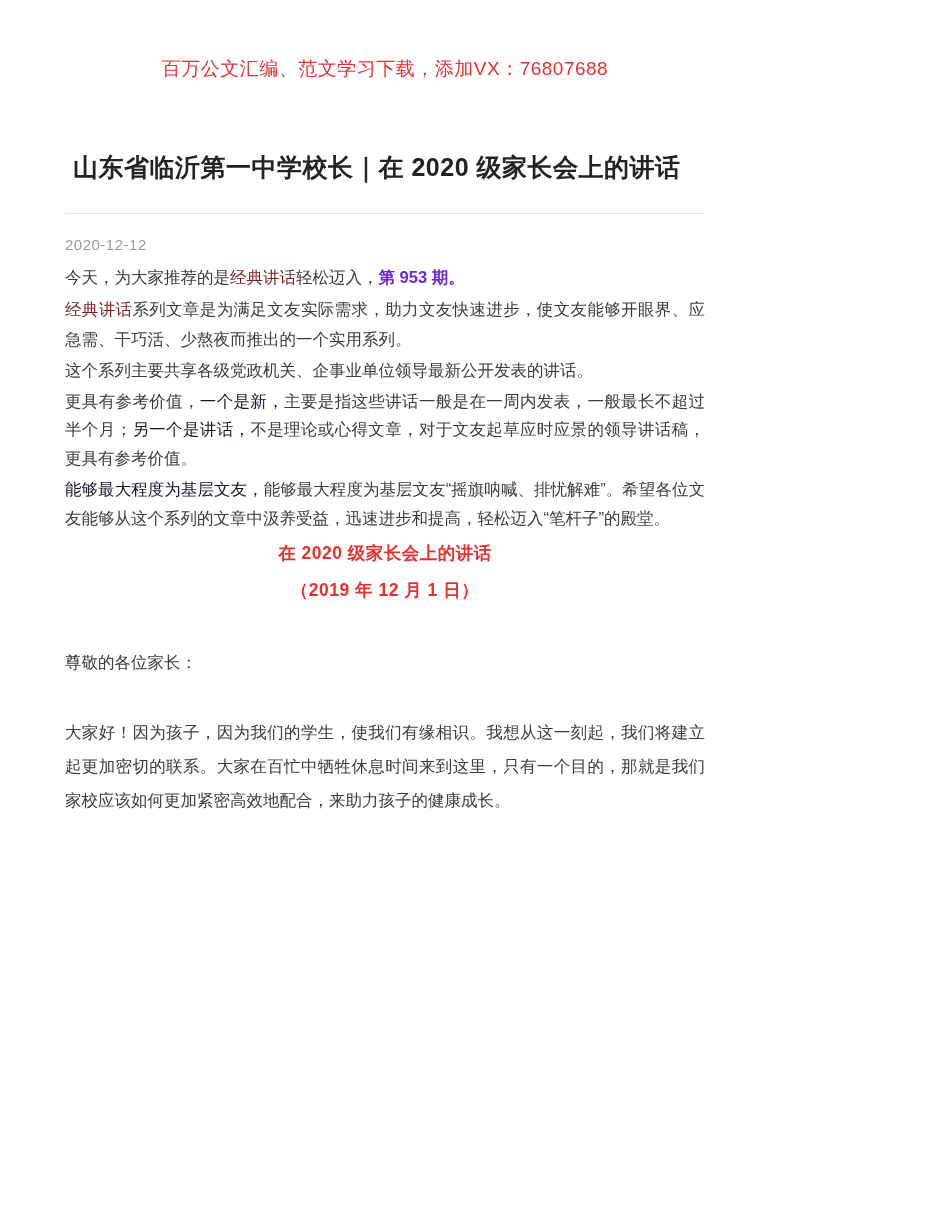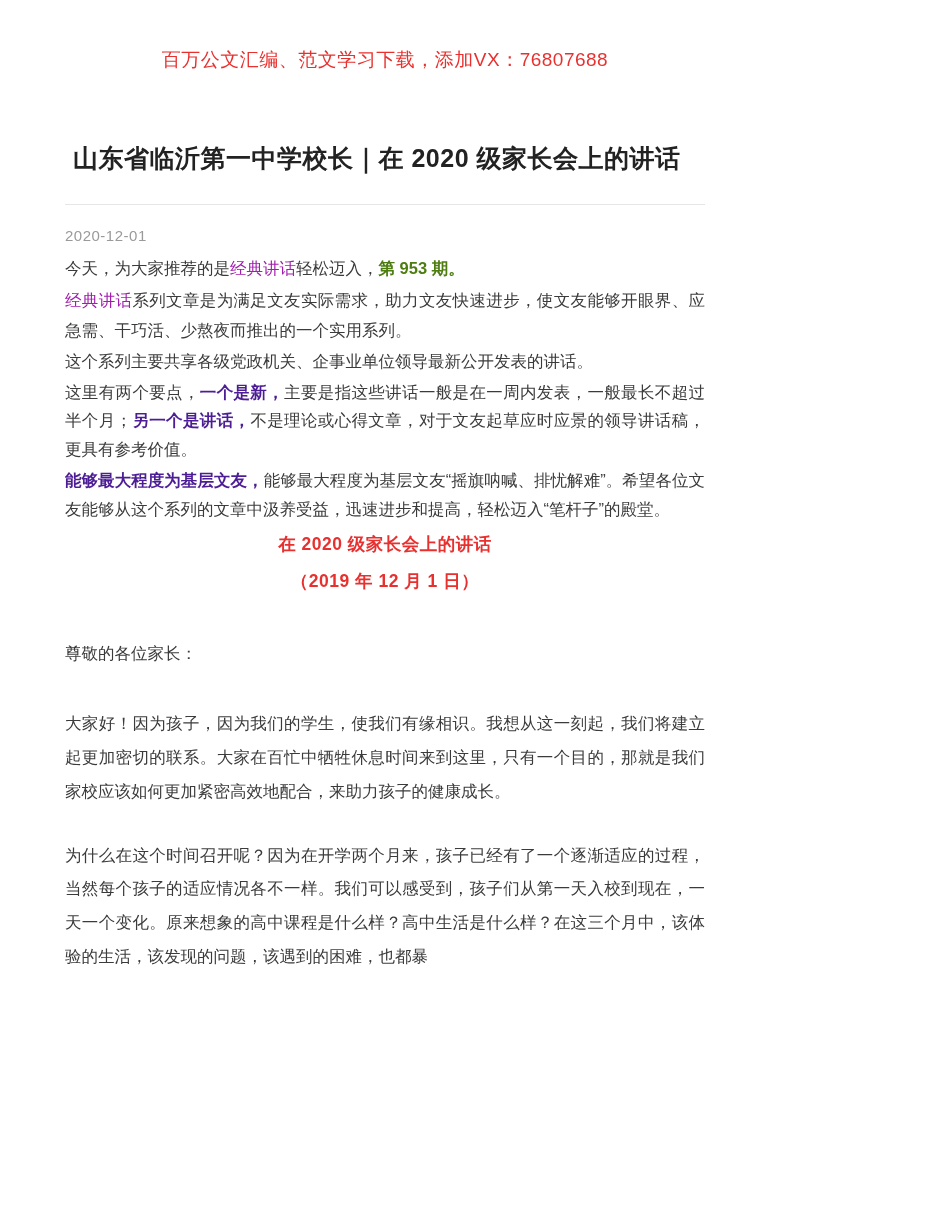--- a/index.html
+++ b/index.html
@@ -10,21 +10,21 @@
   body {
     width: 950px;
     min-height: 1230px;
     font-family: "Liberation Sans", sans-serif;
     color: #333333;
   }
   .page {
     width: 770px;
     min-height: 1230px;
     box-sizing: border-box;
-    padding: 3px;
+    padding: 12px;
     position: relative;
   }
   .ad-banner {
     text-align: center;
     color: #e8312f;
     font-size: 19px;
     font-weight: 500;
     letter-spacing: 0.5px;
     padding-top: 44px;
     padding-bottom: 10px;
@@ -55,29 +55,29 @@
   }
   .intro p {
     font-size: 16.5px;
     line-height: 1.75;
     color: #3b3b3b;
     margin: 0 0 2px 0;
     text-align: justify;
   }
   .serif-tag {
     font-family: "Liberation Serif", serif;
-    color: #a21caf;
+    color: #7f1d1d;
   }
   .red-bold {
-    color: #4d7c0f;
+    color: #6d28d9;
     font-weight: 700;
   }
   .bold {
-    font-weight: 700;
-    color: #4c1d95;
+    font-weight: 400;
+    color: #0f172a;
   }
   .speech-header {
     text-align: center;
     margin-bottom: 6px;
   }
   .speech-header div {
     color: #e8312f;
     font-weight: 700;
     font-size: 17.5px;
     line-height: 2.1;
@@ -103,37 +103,36 @@
 <div class="page">
 
   <div class="ad-banner">百万公文汇编、范文学习下载，添加VX：76807688</div>
 
   <div class="content">
 
     <h1 class="doc-title">山东省临沂第一中学校长｜在 2020 级家长会上的讲话</h1>
 
     <hr class="divider">
 
-    <div class="doc-date">2020-12-01</div>
+    <div class="doc-date">2020-12-12</div>
 
     <div class="intro">
         <p><span>今天，为大家推荐的是</span><span class="serif-tag">经典讲话</span><span>轻松迈入，</span><span class="red-bold">第 953 期。</span></p>
         <p><span class="serif-tag">经典讲话</span><span>系列文章是为满足文友实际需求，助力文友快速进步，使文友能够开眼界、应急需、干巧活、少熬夜而推出的一个实用系列。</span></p>
         <p><span>这个系列主要共享各级党政机关、企事业单位领导最新公开发表的讲话。</span></p>
-        <p><span>这里有两个要点，</span><span class="bold">一个是新，</span><span>主要是指这些讲话一般是在一周内发表，一般最长不超过半个月；</span><span class="bold">另一个是讲话，</span><span>不是理论或心得文章，对于文友起草应时应景的领导讲话稿，更具有参考价值。</span></p>
+        <p><span>更具有参考价值，</span><span class="bold">一个是新，</span><span>主要是指这些讲话一般是在一周内发表，一般最长不超过半个月；</span><span class="bold">另一个是讲话，</span><span>不是理论或心得文章，对于文友起草应时应景的领导讲话稿，更具有参考价值。</span></p>
         <p><span class="bold">能够最大程度为基层文友，</span><span>能够最大程度为基层文友“摇旗呐喊、排忧解难”。希望各位文友能够从这个系列的文章中汲养受益，迅速进步和提高，轻松迈入“笔杆子”的殿堂。</span></p>
       </div>
 
     <div class="speech-header">
         <div>在 2020 级家长会上的讲话</div>
         <div>（2019 年 12 月 1 日）</div>
       </div>
 
     <div class="body-text">
       <p class="salutation">尊敬的各位家长：</p>
       <div>
           <p>大家好！因为孩子，因为我们的学生，使我们有缘相识。我想从这一刻起，我们将建立起更加密切的联系。大家在百忙中牺牲休息时间来到这里，只有一个目的，那就是我们家校应该如何更加紧密高效地配合，来助力孩子的健康成长。</p>
-          <p>为什么在这个时间召开呢？因为在开学两个月来，孩子已经有了一个逐渐适应的过程，当然每个孩子的适应情况各不一样。我们可以感受到，孩子们从第一天入校到现在，一天一个变化。原来想象的高中课程是什么样？高中生活是什么样？在这三个月中，该体验的生活，该发现的问题，该遇到的困难，也都暴</p>
         </div>
     </div>
 
   </div>
 </div>
 
 </body></html>

